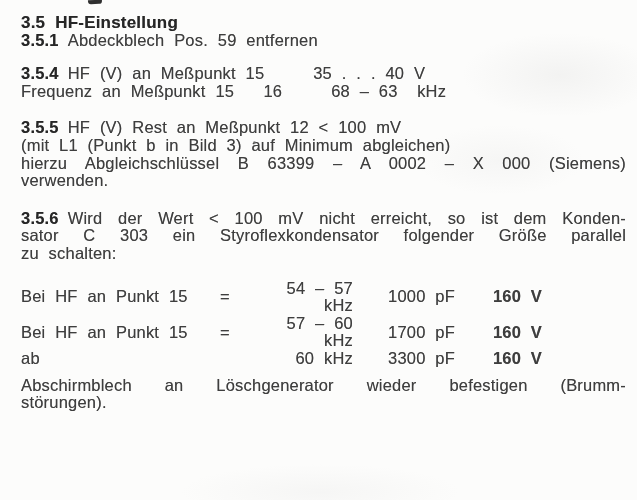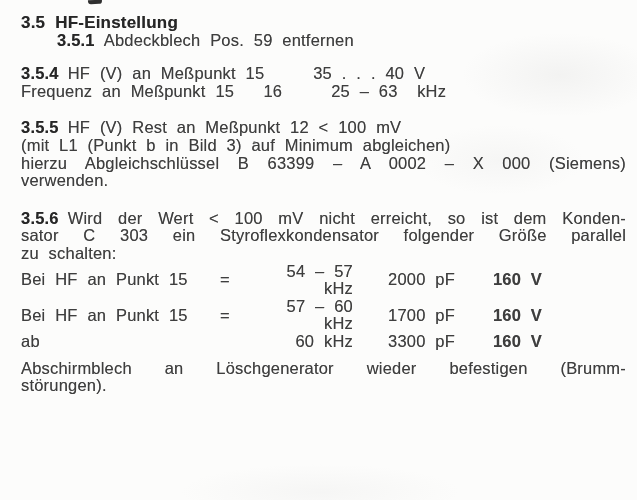--- a/index.html
+++ b/index.html
@@ -18,22 +18,22 @@
     background:
       radial-gradient(ellipse 140px 60px at 560px 75px, rgba(185,185,185,0.14), rgba(185,185,185,0) 70%),
       radial-gradient(ellipse 120px 50px at 500px 160px, rgba(190,190,190,0.10), rgba(190,190,190,0) 70%),
       radial-gradient(ellipse 200px 40px at 320px 492px, rgba(200,200,200,0.12), rgba(200,200,200,0) 70%),
       #fcfcfb;
   }
   .num{font-weight:bold;color:#262626;margin-right:9px;}
   .hd{font-weight:bold;color:#262626;font-size:17px;margin:0 0 17px 0;}
   .hd .num{margin-right:10px;}
   .blk{margin:0;}
-  .mb16{margin-bottom:16px;margin-left:36px;} .mb19{margin-bottom:19px;} .mb23{margin-bottom:23px;}
-  .mb20{margin-bottom:20px;} .mb17{} .mb9{margin-bottom:9px;}
+  .mb16{margin-bottom:16px;} .mb19{margin-bottom:19px;} .mb23{margin-bottom:23px;}
+  .mb20{margin-bottom:20px;} .mb17{margin-bottom:17px;} .mb9{margin-bottom:9px;}
   .line{display:block;}
   .jl{width:605px;text-align:justify;text-align-last:justify;}
   .pre{white-space:pre;}
   
   .trow{display:flex;align-items:center;}
   .c-label{width:199px;}
   .c-eq{width:30px;}
   .c-freq{width:103px;text-align:right;}
   .c-cap{width:70px;margin-left:35px;}
   .c-volt{width:55px;margin-left:29px;text-align:right;font-weight:bold;}
@@ -57,21 +57,21 @@
     <span class="num">3.5.1</span><span>Abdeckblech Pos. 59 entfernen</span>
   </div>
 
 
 
   <div class="blk mb19">
     <div class="line">
       <span class="num">3.5.4</span><span class="pre">HF (V) an Meßpunkt 15     35 . . . 40 V</span>
     </div>
     <div class="line">
-      <span class="pre">Frequenz an Meßpunkt 15   16     25 – 63  kHz</span>
+      <span class="pre">Frequenz an Meßpunkt 15   16     68 – 63  kHz</span>
     </div>
   </div>
 
   <div class="blk mb20">
     <div class="line">
       <span class="num">3.5.5</span><span>HF (V) Rest an Meßpunkt 12 &lt; 100 mV</span>
     </div>
     <div class="line">
       <span>(mit L1 (Punkt b in Bild 3) auf Minimum abgleichen)</span>
     </div>
@@ -93,21 +93,21 @@
     <div class="line">
       <span>zu schalten:</span>
     </div>
   </div>
 
   <div class="blk mb9">
     <div class="trow">
       <span class="c-label">Bei HF an Punkt 15</span>
       <span class="c-eq">=</span>
       <span class="c-freq">54 – 57 kHz</span>
-      <span class="c-cap">2000 pF</span>
+      <span class="c-cap">1000 pF</span>
       <span class="c-volt">160 V</span>
     </div>
     <div class="trow">
       <span class="c-label">Bei HF an Punkt 15</span>
       <span class="c-eq">=</span>
       <span class="c-freq">57 – 60 kHz</span>
       <span class="c-cap">1700 pF</span>
       <span class="c-volt">160 V</span>
     </div>
     <div class="trow">

